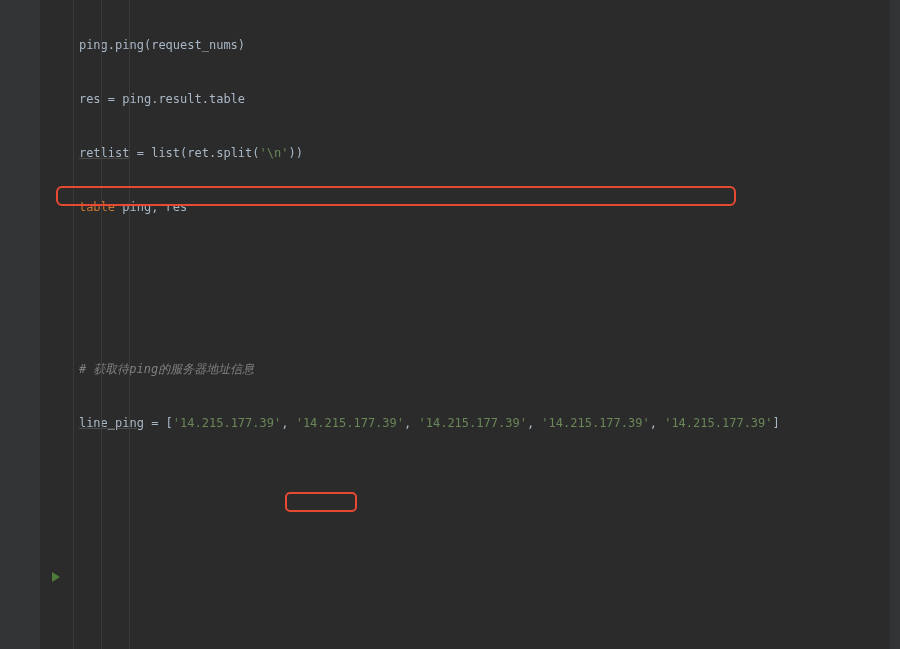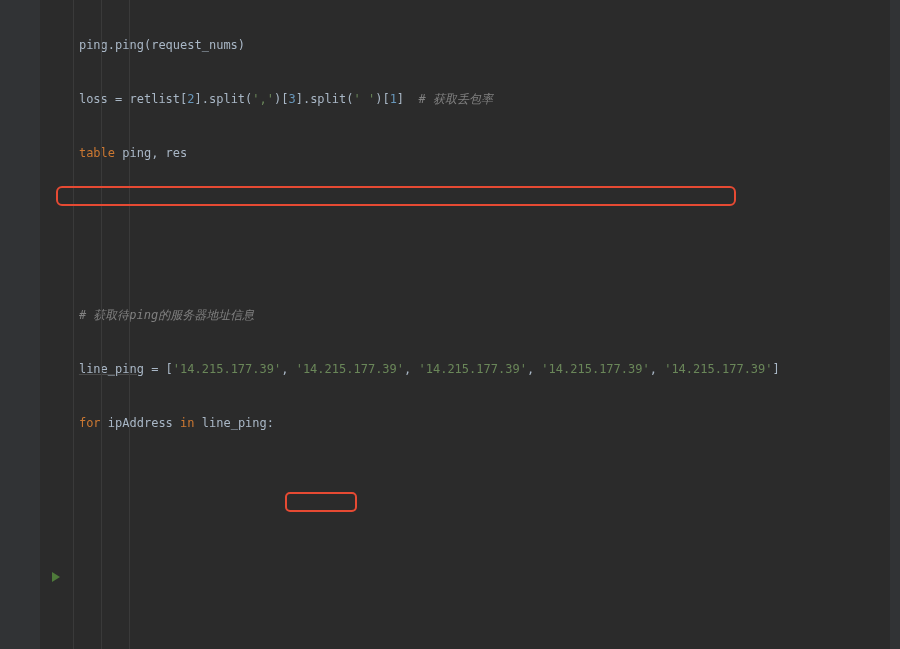--- a/index.html
+++ b/index.html
@@ -107,27 +107,27 @@
     <span class="fold-mark" style="top:623px">▴</span>
     <span class="run-mark" style="top:572px"></span>
   </div>
 
   <div class="vguide" style="left:73px"></div>
   <div class="vguide" style="left:101px"></div>
   <div class="vguide" style="left:129px"></div>
 
   <div class="code">
     <div class="line">    <span class="id">ping.ping(request_nums)</span></div>
-    <div class="line">    <span class="id">loss = retlist[</span><span class="num">2</span><span class="id">].split(</span><span class="str">','</span><span class="id">)[</span><span class="num">3</span><span class="id">].split(</span><span class="str">' '</span><span class="id">)[</span><span class="num">1</span><span class="id">]  </span><span class="cmt"># 获取丢包率</span></div>
+    <div class="line">    <span class="id">res = ping.result.table</span></div>
+    <div class="line">    <span class="id und">retlist</span><span class="id"> = list(ret.split(</span><span class="str">'\n'</span><span class="id">))</span></div>
     <div class="line">    <span class="kw">table</span><span class="id"> ping, res</span></div>
     <div class="line"></div>
     <div class="line"></div>
     <div class="line">    <span class="cmt"># 获取待ping的服务器地址信息</span></div>
     <div class="line">    <span class="id und">line_ping</span><span class="id"> = [</span><span class="str">'14.215.177.39'</span><span class="id">, </span><span class="str">'14.215.177.39'</span><span class="id">, </span><span class="str">'14.215.177.39'</span><span class="id">, </span><span class="str">'14.215.177.39'</span><span class="id">, </span><span class="str">'14.215.177.39'</span><span class="id">]</span></div>
-    <div class="line">    <span class="kw">for</span><span class="id"> ipAddress </span><span class="kw">in</span><span class="id"> line_ping:</span></div>
     
     
     
     
     
     
     
     
     
     

